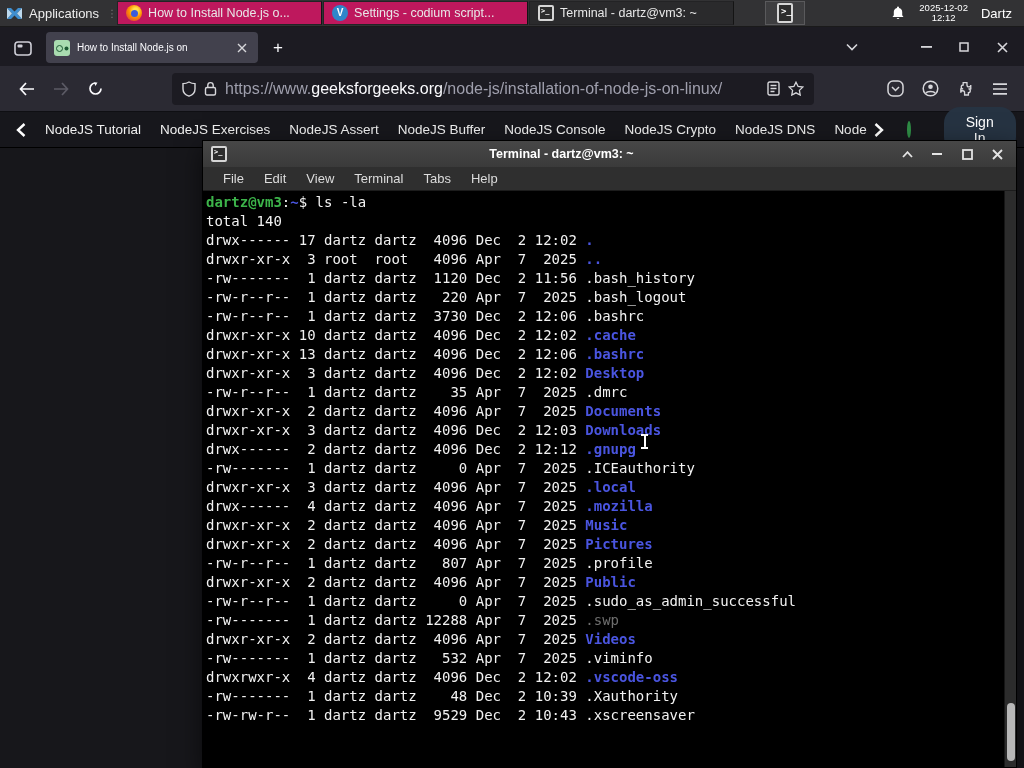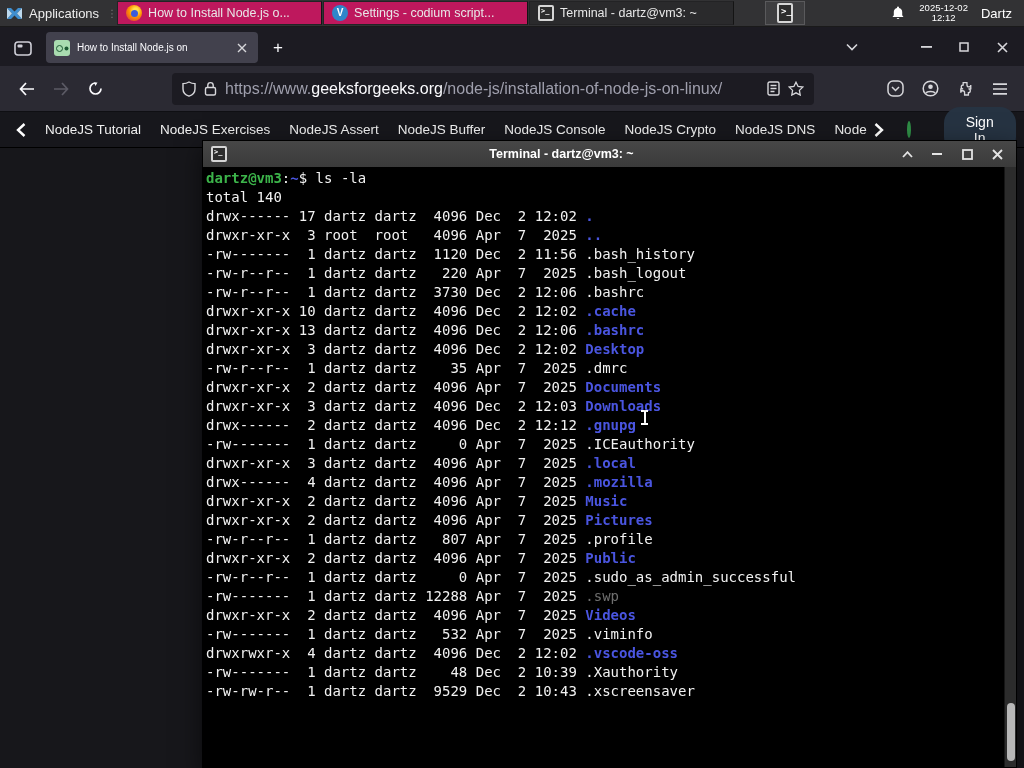--- a/index.html
+++ b/index.html
@@ -313,20 +313,28 @@
       <svg class="s" width="11" height="11" viewBox="0 0 11 11">
           <rect x="1" y="1" width="9" height="9" fill="none" stroke="#e4e4e4" stroke-width="1.8"></rect>
         </svg>
     </span>
     <span class="t-ctrl">
       <svg class="s" width="11" height="11" viewBox="0 0 11 11">
           <path d="M1 1 L10 10 M10 1 L1 10" stroke="#e4e4e4" stroke-width="1.9"></path>
         </svg>
     </span>
   </div>
+  <div class="t-menubar" id="term-menu">
+      <span class="menu-item">File</span>
+      <span class="menu-item">Edit</span>
+      <span class="menu-item">View</span>
+      <span class="menu-item">Terminal</span>
+      <span class="menu-item">Tabs</span>
+      <span class="menu-item">Help</span>
+    </div>
   <div class="t-content">
     <div id="term-lines">
         <div class="t-line"><span class="c-p">dartz@vm3</span><span class="c-f">:</span><span class="c-b">~</span><span class="c-f">$ ls -la</span></div>
         <div class="t-line"><span class="c-f">total 140</span></div>
         <div class="t-line"><span class="c-f">drwx------ 17 dartz dartz  4096 Dec  2 12:02 </span><span class="c-d">.</span></div>
         <div class="t-line"><span class="c-f">drwxr-xr-x  3 root  root   4096 Apr  7  2025 </span><span class="c-d">..</span></div>
         <div class="t-line"><span class="c-f">-rw-------  1 dartz dartz  1120 Dec  2 11:56 .bash_history</span></div>
         <div class="t-line"><span class="c-f">-rw-r--r--  1 dartz dartz   220 Apr  7  2025 .bash_logout</span></div>
         <div class="t-line"><span class="c-f">-rw-r--r--  1 dartz dartz  3730 Dec  2 12:06 .bashrc</span></div>
         <div class="t-line"><span class="c-f">drwxr-xr-x 10 dartz dartz  4096 Dec  2 12:02 </span><span class="c-d">.cache</span></div>

